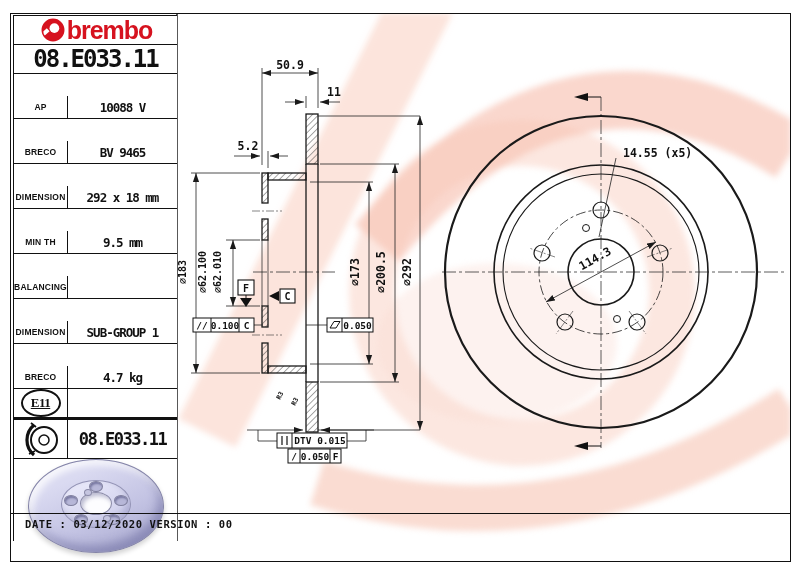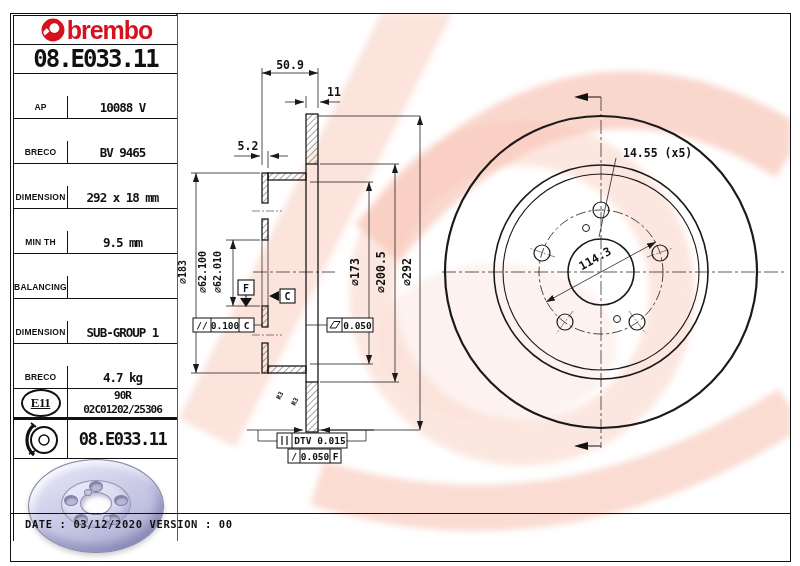--- a/index.html
+++ b/index.html
@@ -284,24 +284,20 @@
       <div class="srow">
           <div class="lab">BRECO</div>
           <div class="val">4.7 kg</div>
         </div>
     </div>
 
     <div class="e11-row">
       <div class="e11-cell">
           <div class="e11-badge">E11</div>
         </div>
-      <div class="e11-val">
-        <span>90R</span>
-        <span>02C01202/25306</span>
-      </div>
     </div>
     <div class="empty-row"></div>
     <div class="split-row">
         <div class="cA"></div>
         <div class="cB"></div>
       </div>
 
     <div class="icon-row">
       <div class="icon-cell">
         <svg width="40" height="38" viewBox="0 0 40 38" fill="none" stroke="#111">

